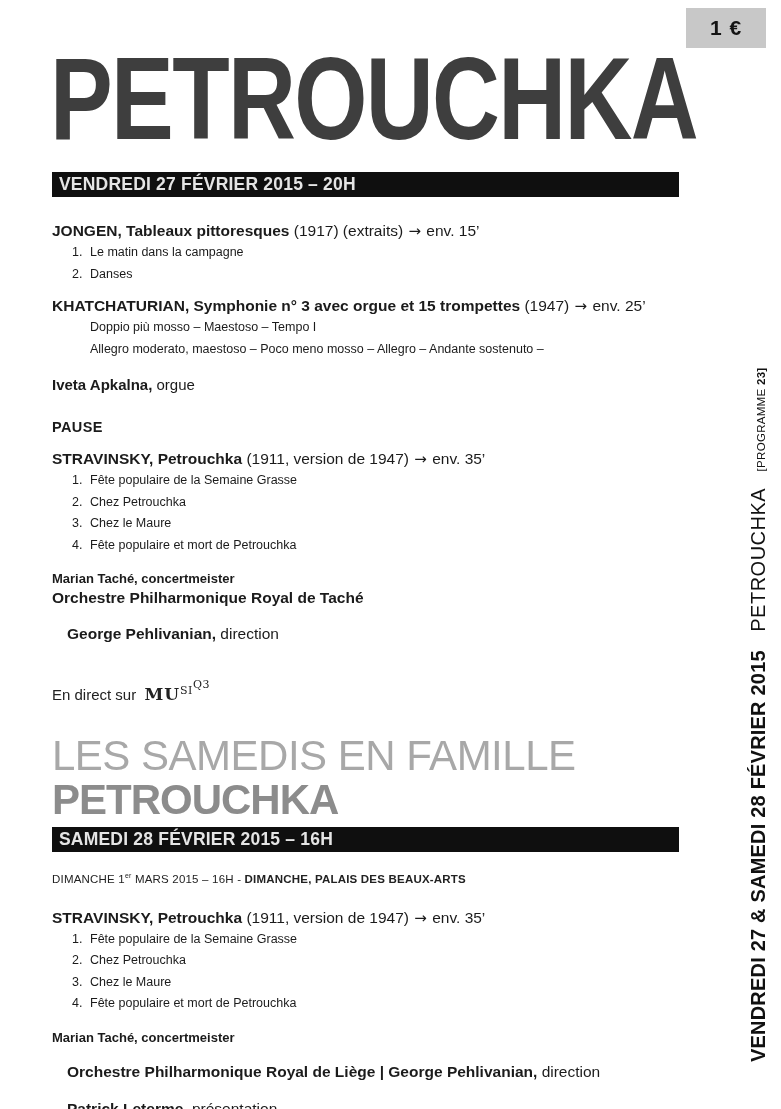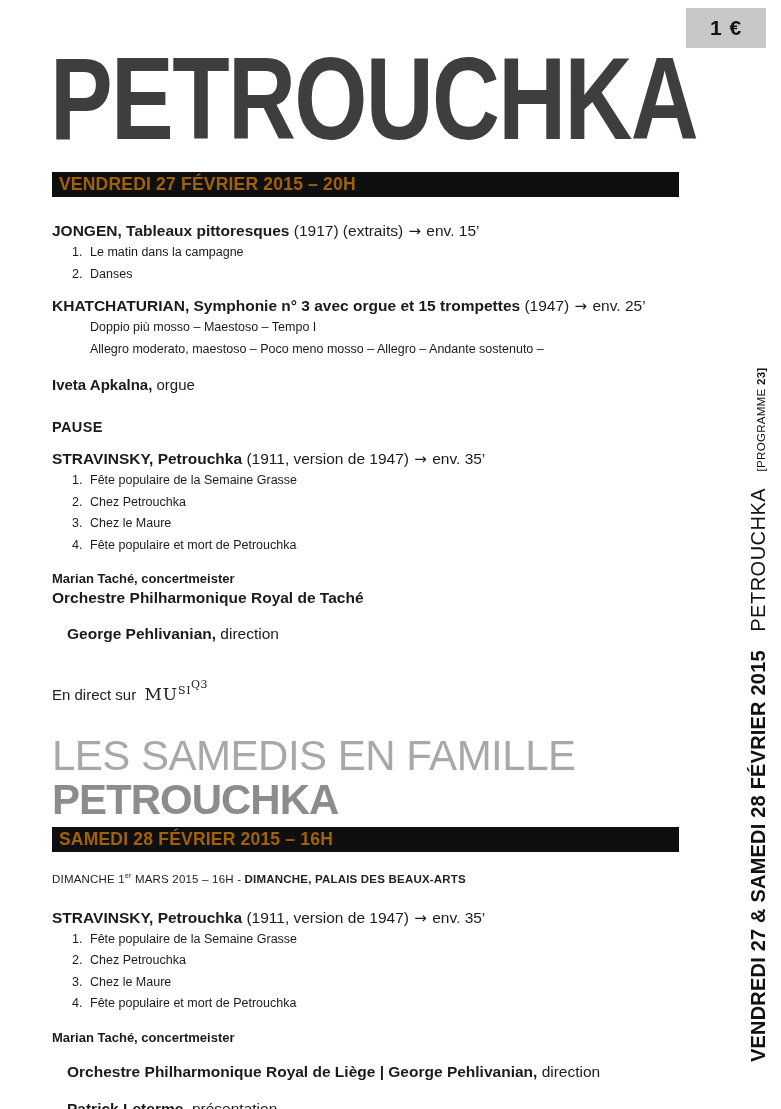--- a/index.html
+++ b/index.html
@@ -16,21 +16,21 @@
   }
 
   .main-title{
     position:absolute;top:42px;left:50px;margin:0;
     font-size:112px;font-weight:bold;color:#3e3e3e;letter-spacing:-2px;
     line-height:1;white-space:nowrap;
     transform:scaleX(0.84) scaleY(1.04);transform-origin:0 20%;
   }
 
   .banner{
-    width:627px;height:25px;background:#0f0f0f;color:#a16207;
+    width:627px;height:25px;background:#0f0f0f;color:#e5e5e5;
     display:flex;align-items:center;
   }
   .banner .banner-text{
     font-weight:bold;font-size:17.5px;letter-spacing:0.2px;padding-left:7px;white-space:nowrap;
   }
   .banner-1{position:absolute;top:172px;left:52px;}
 
   .program{position:absolute;left:52px;top:220px;width:648px;}
 
   .work-title{margin:0;font-size:15.5px;line-height:22px;white-space:nowrap;}
@@ -47,21 +47,21 @@
 
   .soloist{margin:14px 0 0 0;font-size:15px;line-height:22px;}
   .pause{margin:20px 0 0 0;font-size:14.5px;line-height:22px;font-weight:bold;letter-spacing:0.4px;}
 
   .credit-small{margin:14px 0 0 0;font-size:13px;line-height:17px;font-weight:bold;}
   .credit-orch{margin:0;font-size:15.5px;line-height:21px;font-weight:bold;}
   .credit-line{margin:15px;font-size:15.5px;line-height:22px;}
 
   .broadcast{margin:28px 0 0 0;font-size:15px;line-height:24px;color:#222;}
   .musiq-logo{margin-left:4px;font-family:"DejaVu Serif","Liberation Serif",serif;}
-  .musiq-logo .mu{font-size:17px;letter-spacing:1px;}
+  .musiq-logo .mu{font-size:17px;letter-spacing:1px;font-weight:bold;}
   .musiq-logo .si{font-size:11px;vertical-align:6px;letter-spacing:0.5px;}
   .musiq-logo .q3{font-size:11px;vertical-align:12px;letter-spacing:0.5px;}
 
   .series-title{margin:26px 0 0 0;font-size:42px;line-height:46px;font-weight:normal;color:#a8a8a8;letter-spacing:-0.5px;white-space:nowrap;}
   .series-sub{margin:0;font-size:42px;line-height:42px;font-weight:bold;color:#8c8c8c;letter-spacing:-1px;white-space:nowrap;}
   .banner-2{margin-top:6px;}
 
   .extra-date{margin:16px 0 0 0;font-size:11.5px;line-height:15px;letter-spacing:0.2px;color:#222;}
   .sup{font-size:60%;vertical-align:super;}
 

